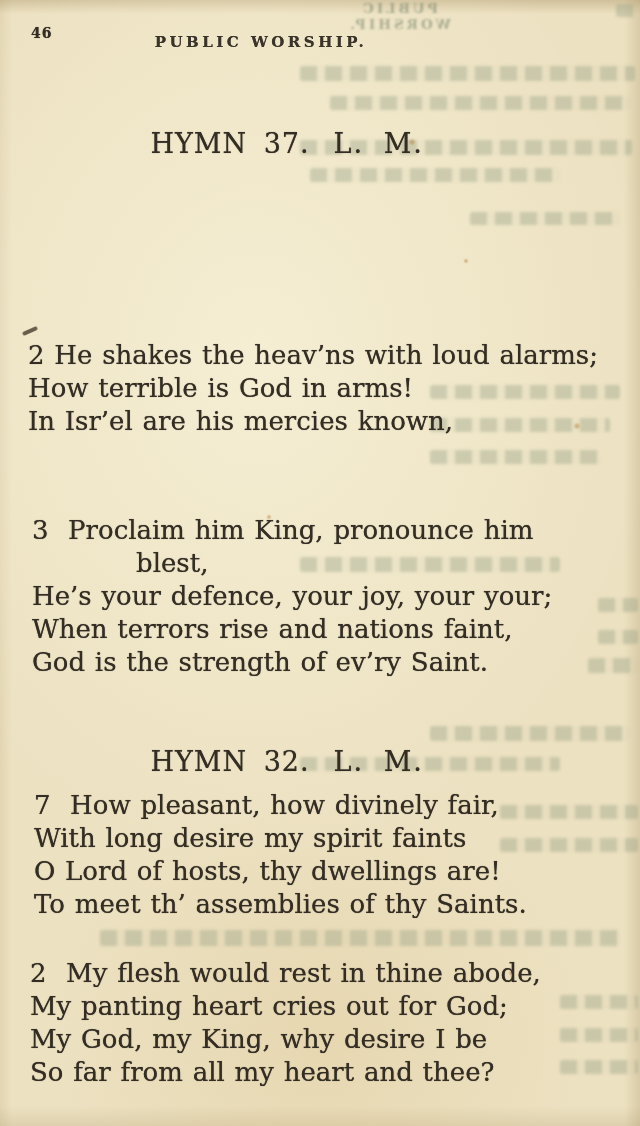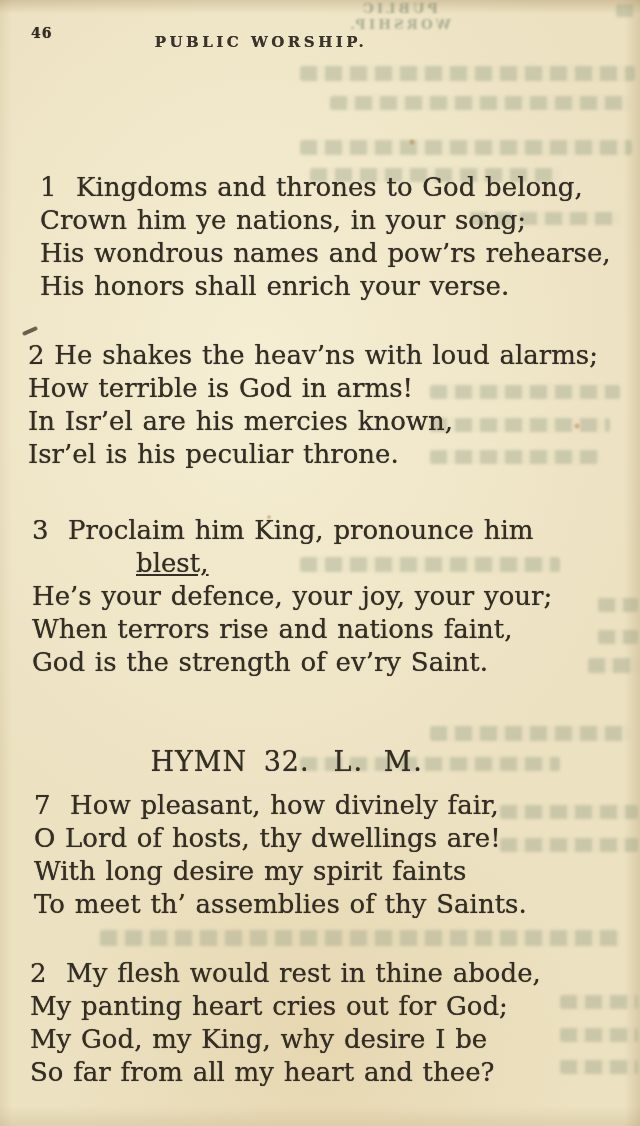--- a/index.html
+++ b/index.html
@@ -60,21 +60,21 @@
   .hymn-meter { margin-left: 24px; letter-spacing: 2px; word-spacing: 9px; }
 
   .verse {
     position: absolute;
     font-size: 26px;
     line-height: 33px;
     white-space: pre;
     word-spacing: 1.5px;
     text-shadow: 0 0 0.8px rgba(40,34,26,0.78);
   }
-  .verse-line.indent { padding-left: 104px; text-decoration: underline; }
+  .verse-line.indent { padding-left: 104px; }
 
   
   .ghost-head {
     position: absolute;
     top: 0px;
     left: 317px;
     width: 164px;
     text-align: center;
     transform: scaleX(-1);
     font-size: 13.5px;
@@ -142,23 +142,25 @@
       <div class="fox-spot" style="left: 463px; top: 258px; width: 6px; height: 6px;"></div>
       <div class="fox-spot" style="left: 573px; top: 422px; width: 8px; height: 8px;"></div>
       <div class="fox-spot" style="left: 266px; top: 514px; width: 6px; height: 6px;"></div>
       <div class="fox-spot" style="left: 508px; top: 970px; width: 6px; height: 6px;"></div>
     </div>
   <div class="ink-mark"></div>
 
   <div class="page-number">46</div>
   <div class="running-head">PUBLIC WORSHIP.</div>
 
-  <div class="verse" style="top:171px;left:40px"><div class="verse-line">1  Kingdoms and thrones to God belong,</div><div class="verse-line">Crown him ye nations, in your song;</div><div class="verse-line">His wondrous names and pow’rs rehearse,</div><div class="verse-line">His honors shall enrich your verse.</div></div>
-  <div class="verse" style="top:339px;left:28px"><div class="verse-line">2 He shakes the heav’ns with loud alarms;</div><div class="verse-line">How terrible is God in arms!</div><div class="verse-line">In Isr’el are his mercies known,</div><div class="verse-line">Isr’el is his peculiar throne.</div></div>
+  <div class="hymn-heading" style="top:97px">
+    <span class="hymn-title">HYMN 37.</span><span class="hymn-meter">L. M.</span>
+  </div>
+  <div class="verse" style="top:339px;left:28px"><div class="verse-line">2 He shakes the heav’ns with loud alarms;</div><div class="verse-line">How terrible is God in arms!</div><div class="verse-line">In Isr’el are his mercies known,</div></div>
   <div class="verse" style="top:514px;left:32px"><div class="verse-line">3  Proclaim him King, pronounce him</div><div class="verse-line indent">blest,</div><div class="verse-line">He’s your defence, your joy, your your;</div><div class="verse-line">When terrors rise and nations faint,</div><div class="verse-line">God is the strength of ev’ry Saint.</div></div>
 
   <div class="hymn-heading" style="top:715px">
     <span class="hymn-title">HYMN 32.</span><span class="hymn-meter">L. M.</span>
   </div>
-  <div class="verse" style="top:789px;left:34px"><div class="verse-line">7  How pleasant, how divinely fair,</div><div class="verse-line">O Lord of hosts, thy dwellings are!</div><div class="verse-line">With long desire my spirit faints</div><div class="verse-line">To meet th’ assemblies of thy Saints.</div></div>
+  <div class="verse" style="top:789px;left:34px"><div class="verse-line">7  How pleasant, how divinely fair,</div><div class="verse-line">With long desire my spirit faints</div><div class="verse-line">O Lord of hosts, thy dwellings are!</div><div class="verse-line">To meet th’ assemblies of thy Saints.</div></div>
   <div class="verse" style="top:957px;left:30px"><div class="verse-line">2  My flesh would rest in thine abode,</div><div class="verse-line">My panting heart cries out for God;</div><div class="verse-line">My God, my King, why desire I be</div><div class="verse-line">So far from all my heart and thee?</div></div>
 
 </div>
 
 </body></html>

